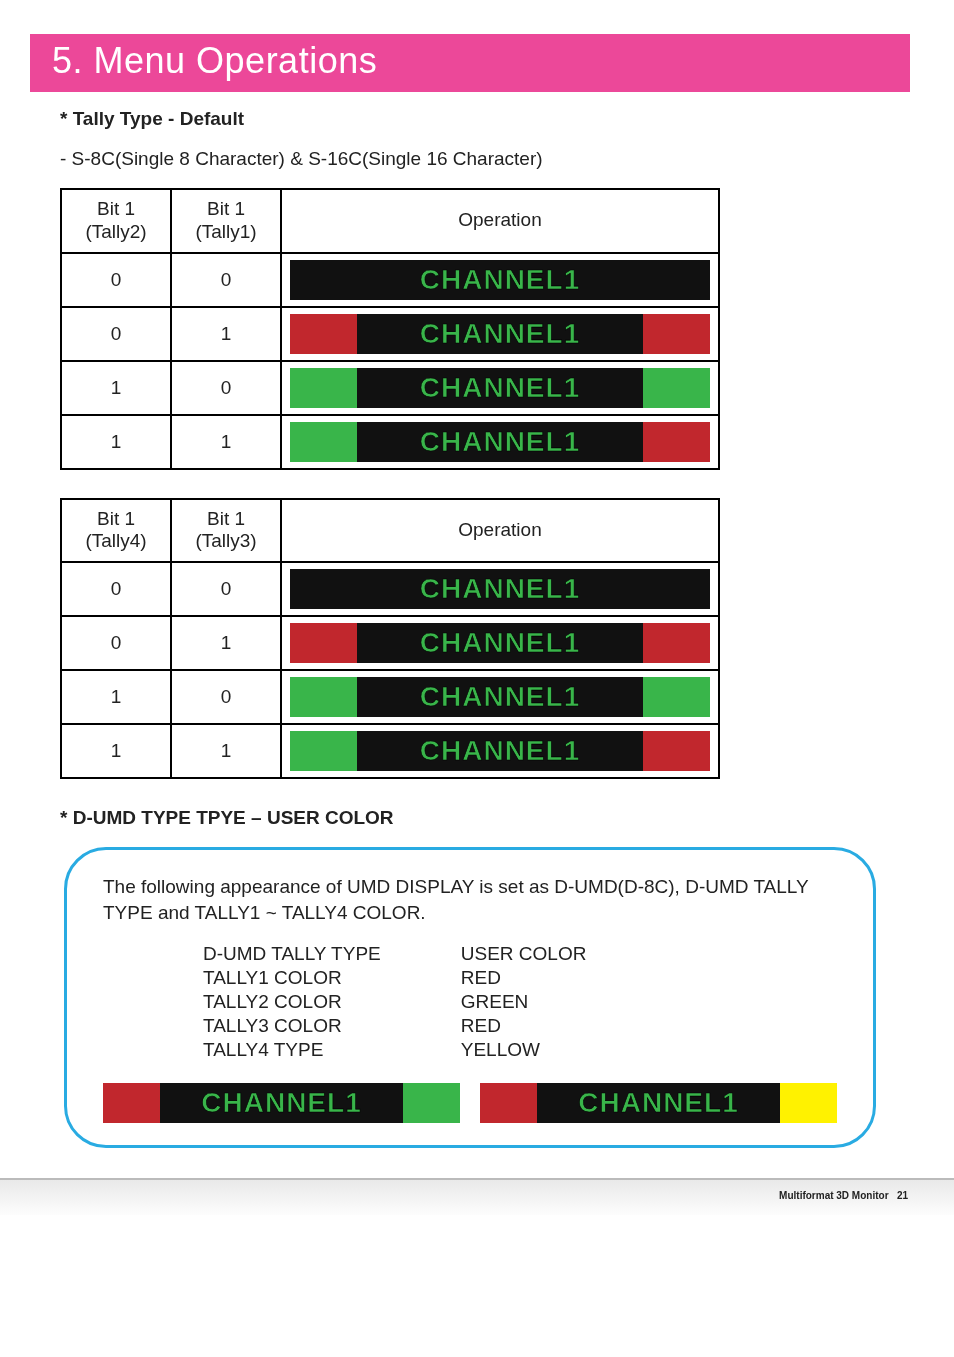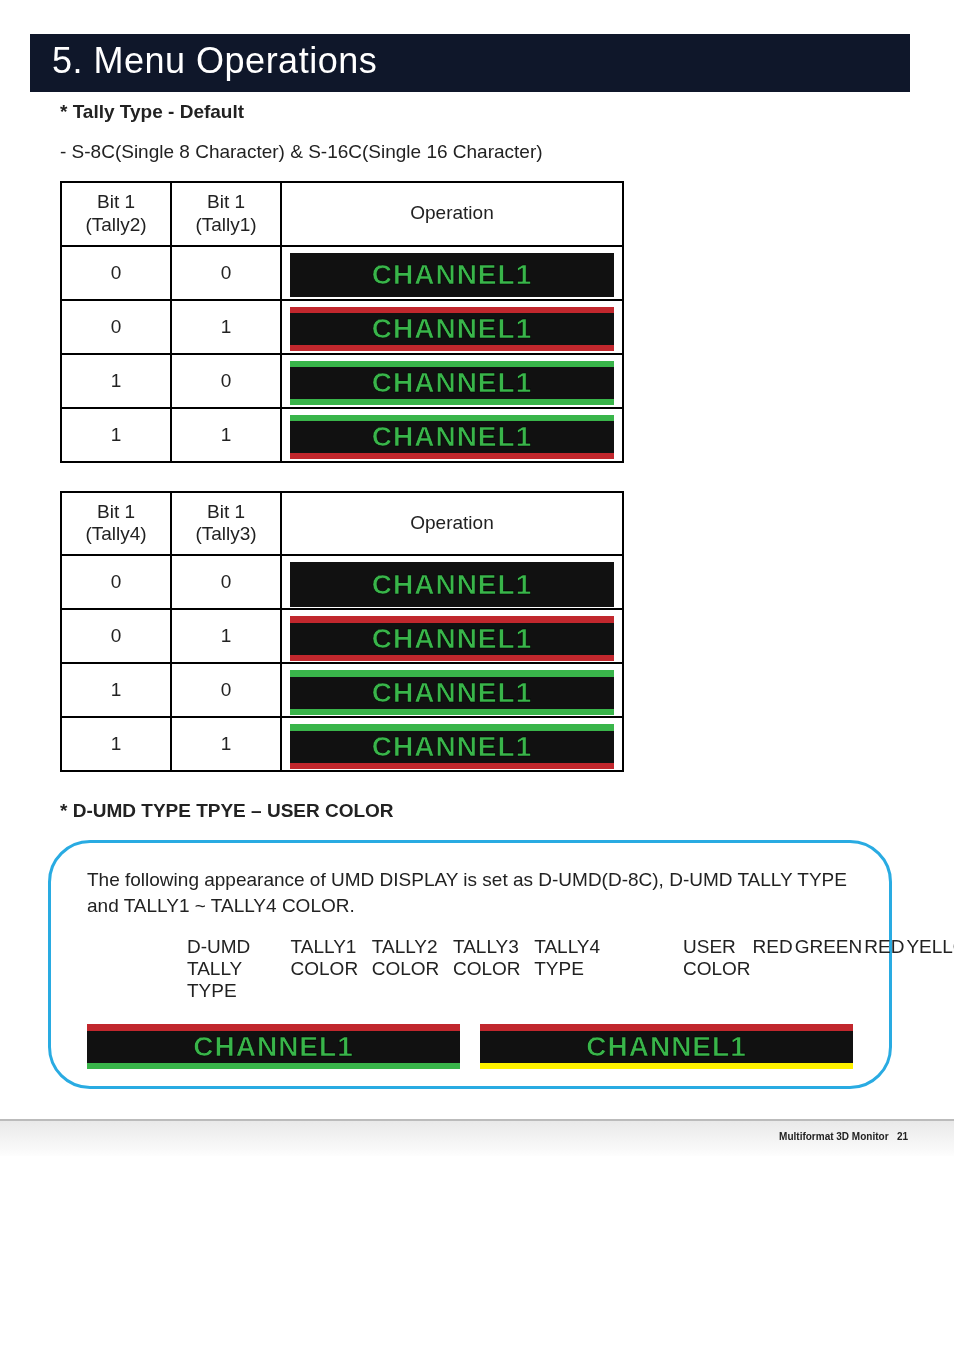--- a/index.html
+++ b/index.html
@@ -1,42 +1,42 @@
 <!DOCTYPE html>
 <html><head>
 <meta charset="utf-8">
 <style>
   * { margin: 0; padding: 0; box-sizing: border-box; }
   body { font-family: "Myriad Pro", "Segoe UI", Arial, sans-serif; background: #fff; color: #222; width: 954px; }
   .page { padding: 34px 44px 0 30px; }
-  .section-header { background: #0f172a; color: #fff; font-size: 36px; font-weight: 400; padding: 6px 22px 10px; margin-bottom: 9px; font-family: "Arial Narrow", Arial, sans-serif; letter-spacing: 0.5px; }
+  .section-header { background: #ec4899; color: #fff; font-size: 36px; font-weight: 400; padding: 6px 22px 10px; margin-bottom: 16px; font-family: "Arial Narrow", Arial, sans-serif; letter-spacing: 0.5px; }
   .content { padding: 0 18px 0 18px; }
   .subhead { font-weight: 700; font-size: 19px; margin: 6px 12px 18px; }
   .note { font-size: 19px; margin: 0 0 18px 12px; }
 
-  table.tally { border-collapse: collapse; width: 564px; margin-left: 12px; margin-bottom: 28px; }
+  table.tally { border-collapse: collapse; width: 660px; margin-left: 12px; margin-bottom: 28px; }
   table.tally th, table.tally td { border: 2.5px solid #000; text-align: center; vertical-align: middle; font-size: 19px; }
   table.tally th { font-weight: 400; padding: 8px 6px; line-height: 1.2; }
   table.tally th.bit { width: 110px; }
   table.tally td.bit { padding: 14px 0; }
   table.tally td.opcell { padding: 6px 8px; }
 
-  .op-bar { display: flex; width: 100%; height: 40px; flex-direction: column; }
+  .op-bar { display: flex; width: 100%; height: 40px; }
   .op-bar .seg { flex: 0 0 16%; }
   .op-bar .mid { flex: 1; display: flex; align-items: center; justify-content: center; }
   .channel-text { font-family: "Arial Narrow", Arial, sans-serif; font-weight: 700; font-size: 28px; letter-spacing: 1px; color: #39b54a; -webkit-text-stroke: 0.6px #000; }
   .bg-black { background: #111; }
   .bg-red { background: #c1272d; }
   .bg-green { background: #39b54a; }
   .bg-yellow { background: #fff200; }
 
-  .callout { border: 3px solid #29abe2; border-radius: 42px; padding: 24px 36px 22px; margin: 12px 0 30px; }
+  .callout { border: 3px solid #29abe2; border-radius: 42px; padding: 24px 36px 22px; margin: 12px 16px 30px; }
   .callout p { font-size: 19px; line-height: 1.35; margin-bottom: 18px; }
   .settings { display: flex; gap: 80px; margin-left: 100px; margin-bottom: 22px; }
-  .settings .col { display: flex; flex-direction: row; gap: 2px; font-size: 19px; }
+  .settings .col { display: flex; flex-direction: column; gap: 2px; font-size: 19px; }
   .settings .col.right { text-align: left; width: 170px; }
 
   .dual { display: flex; gap: 20px; }
   .dual .op-bar { width: 50%; }
 
   .footer-wrap { border-top: 2px solid #bbb; background: linear-gradient(#e9e9e9, #fdfdfd); margin-top: 6px; }
   .footer { text-align: right; padding: 10px 46px 14px; font-size: 10px; }
   .footer .title { font-weight: 700; }
   .footer .page-no { font-weight: 700; }
 </style>

